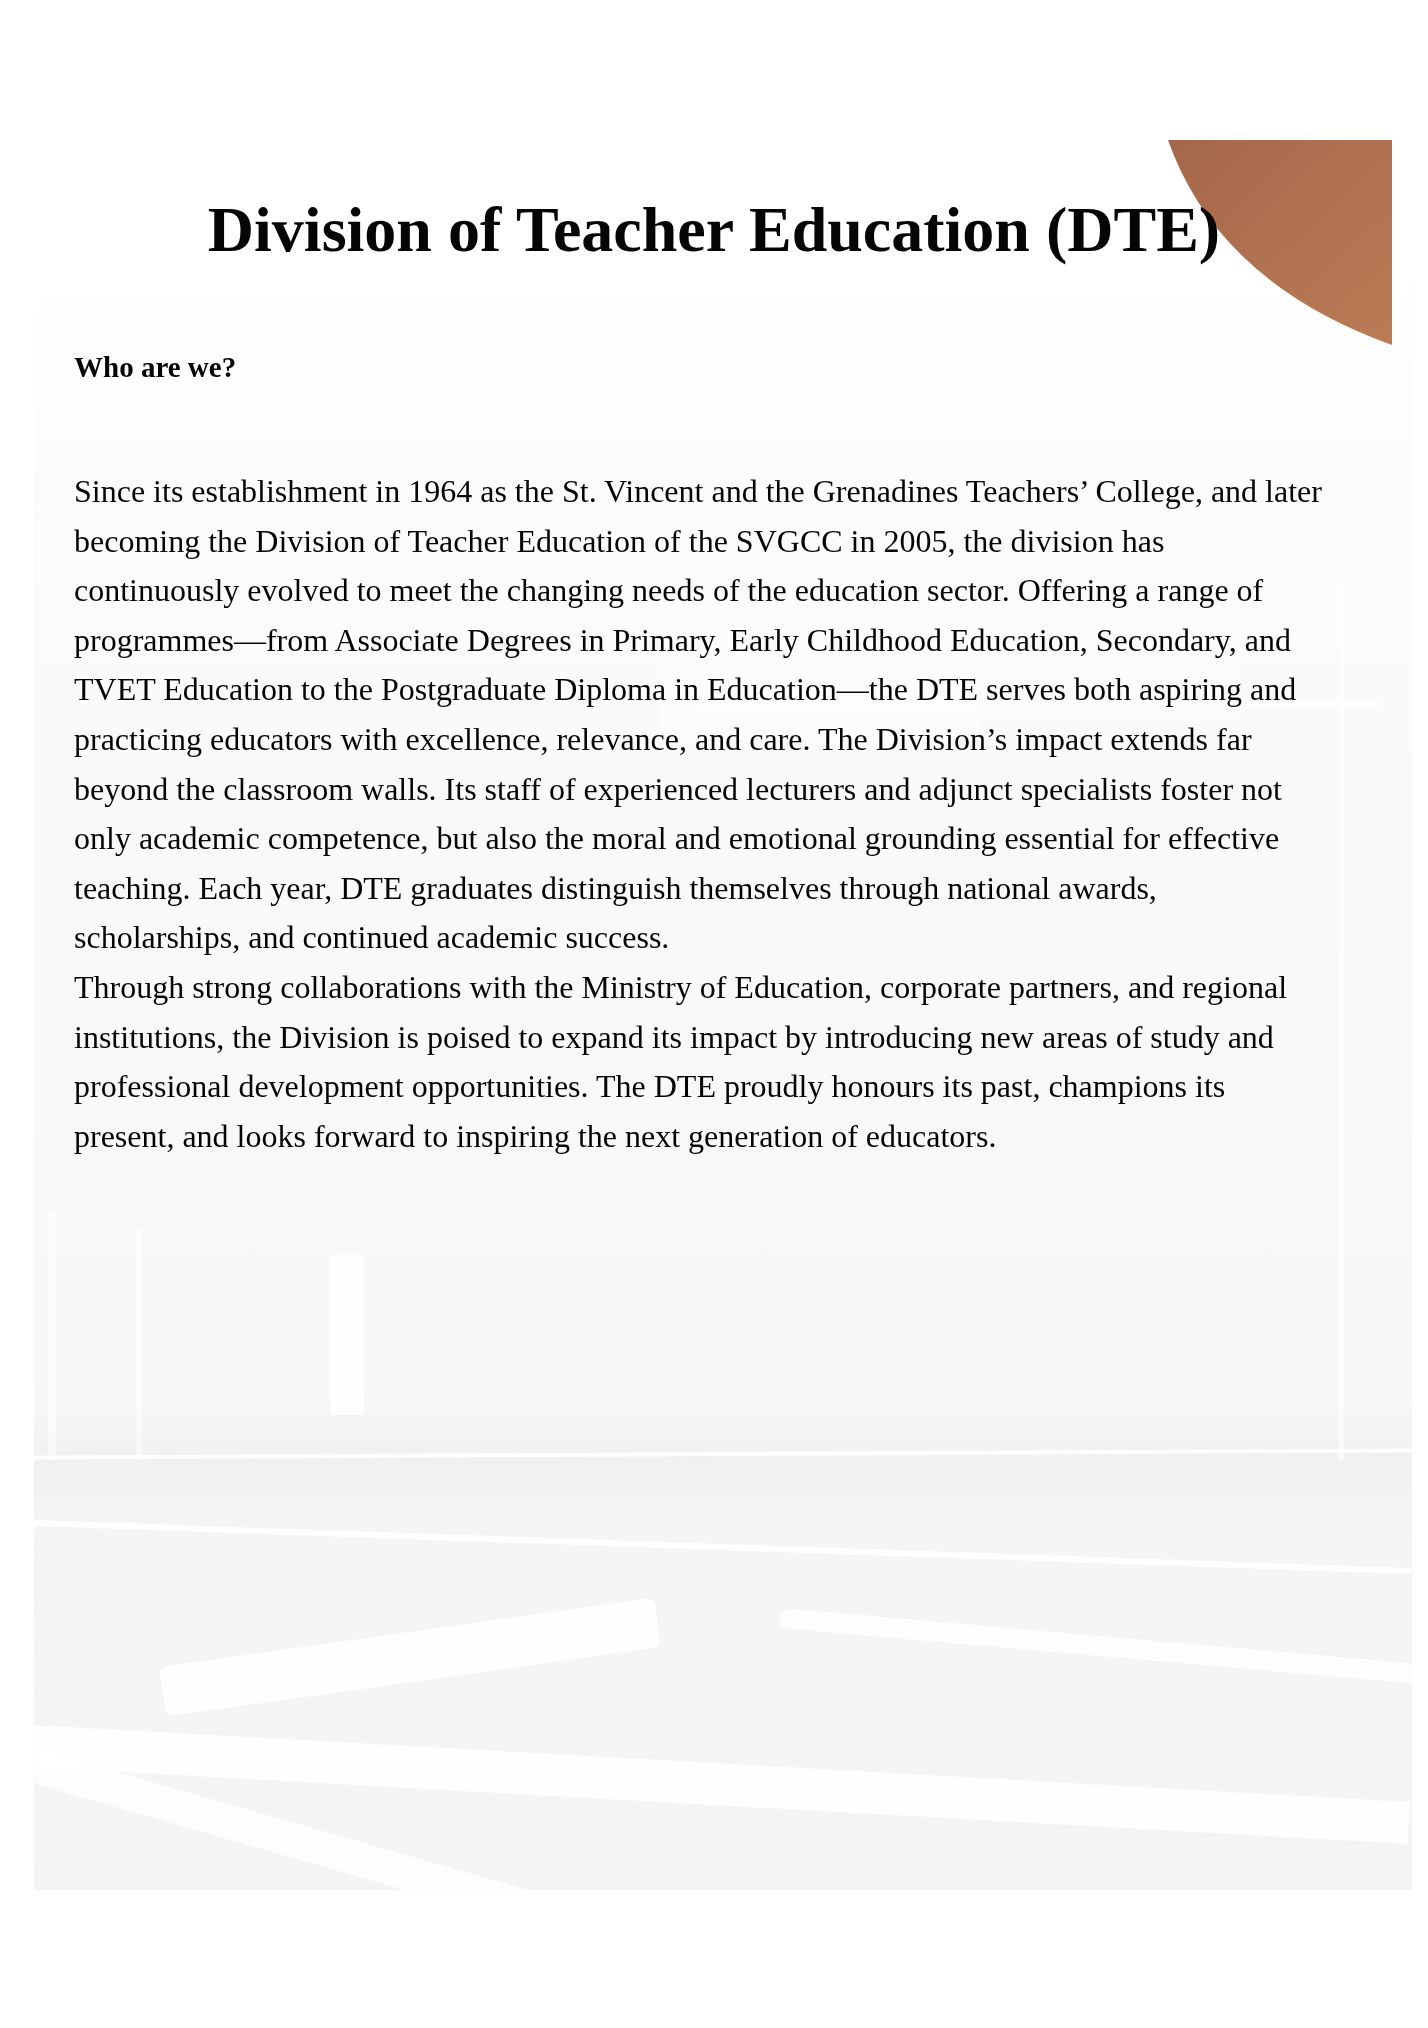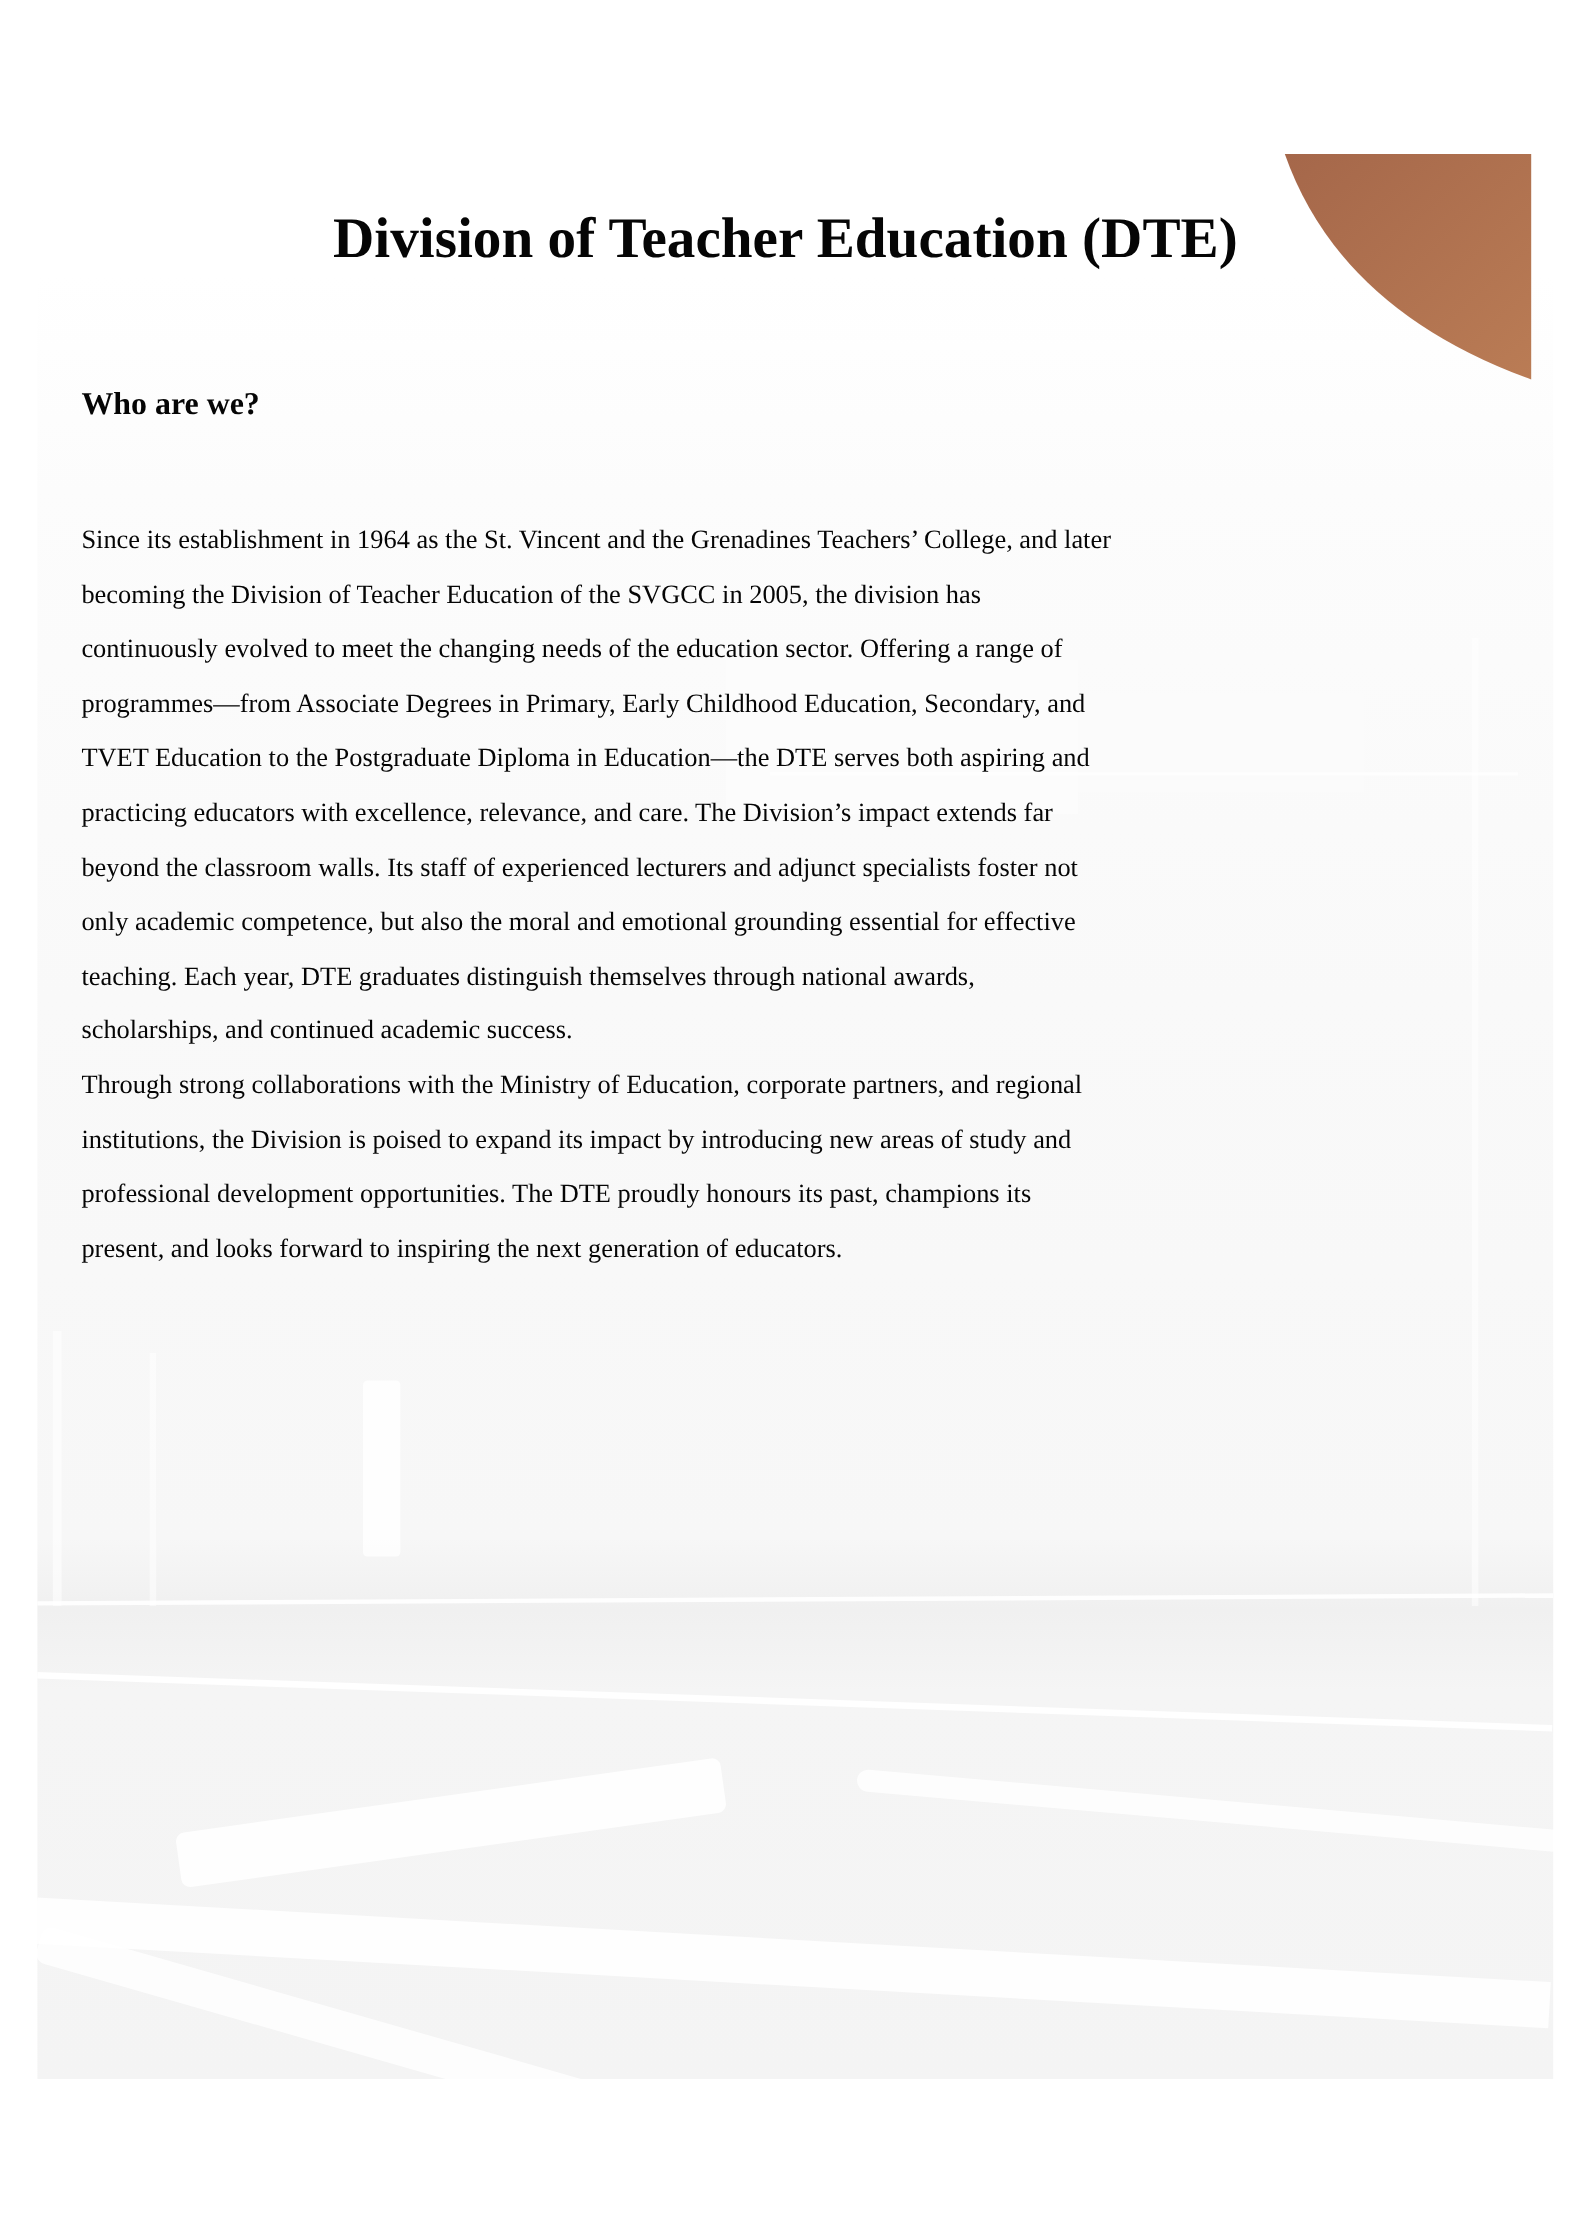--- a/index.html
+++ b/index.html
@@ -46,44 +46,44 @@
                 transform: rotate(16deg); transform-origin: left top; border-radius: 10px; }
 
   
   .corner-svg { position: absolute; left: 0; top: 0; }
 
   
   .title {
     position: absolute;
     left: 0; right: 0;
     top: 181px;
-    margin: 0;
+    margin: 12px;
     text-align: center;
-    font-size: 52px;
+    font-size: 64px;
     line-height: 74px;
     font-weight: bold;
     white-space: nowrap;
     z-index: 2;
   }
   .heading {
     position: absolute;
     left: 74px;
     top: 347px;
     margin: 0;
     font-size: 29px;
     line-height: 40px;
     font-weight: bold;
     z-index: 2;
   }
   .body-text {
     position: absolute;
     left: 74px;
     top: 467px;
     width: 1346px;
-    font-size: 24px;
+    font-size: 32px;
     line-height: 49.6px;
     z-index: 2;
   }
   .body-text p {
     margin: 0;
     white-space: pre-line;
   }
 </style>
 </head>
 <body>

